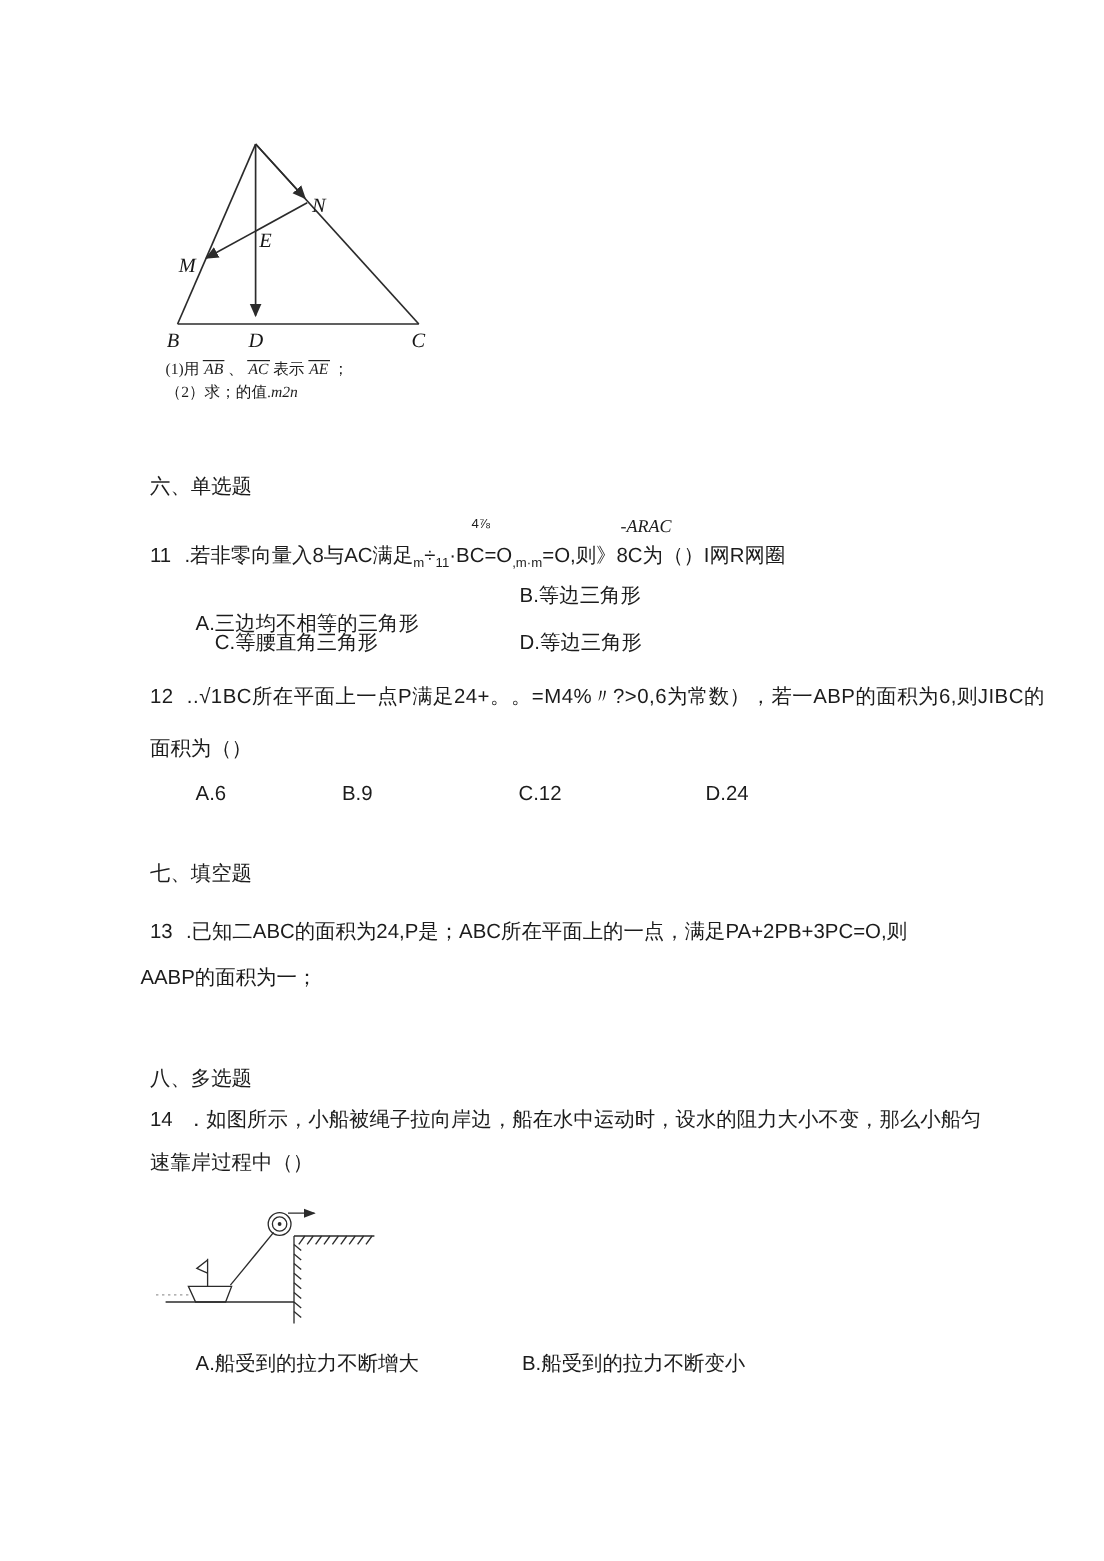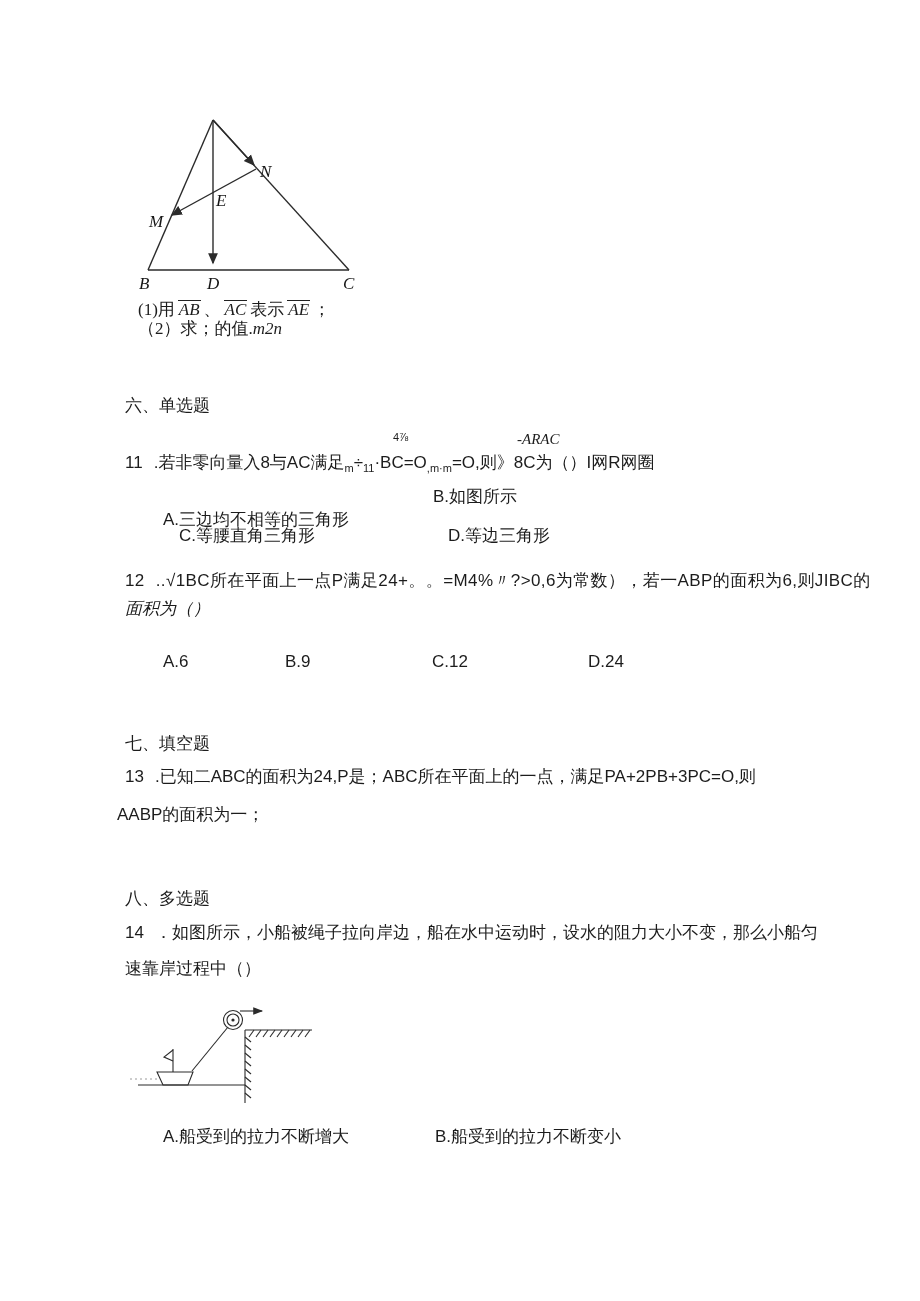--- a/index.html
+++ b/index.html
@@ -3,21 +3,21 @@
 <meta charset="utf-8">
 <style>
   html,body { margin:0; padding:0; background:#e8e8e8; }
   .page {
     position:relative; width:920px; height:1301px; margin:0 auto;
     background:#ffffff; overflow:hidden;
     font-family:"Liberation Serif", serif; color:#1c1c1c;
   }
   .abs { position:absolute; white-space:nowrap; }
   .t17 { font-size:17px; line-height:1.25; }
-  .t16 { font-size:17px; line-height:1.2; }
+  .t16 { font-size:13px; line-height:1.2; }
   .qnum { display:inline-block; margin-right:11px; font-family:"Liberation Sans", sans-serif; }
   sub.msub { font-size:11px; line-height:0; }
   .vec {
     display:inline-block; border-top:1.2px solid #222;
     font-style:italic; font-family:"Liberation Serif", serif;
     line-height:1.05; padding:0 1px; margin:0 3px;
   }
   .it { font-style:italic; font-family:"Liberation Serif", serif; }
   .sans { font-family:"Liberation Sans", sans-serif; }
   .sp12 { letter-spacing:0.4px; }
@@ -66,34 +66,34 @@
 
   <div class="abs t17" style="left:125px; top:395px;">六、单选题</div>
 
   <div class="abs sans" style="left:393px; top:431px; font-size:11px;">4⅞</div>
   <div class="abs it" style="left:517px; top:431px; font-size:15px;">-ARAC</div>
 
   <div class="abs t17 sans" style="left:125px; top:452px;">
     <span class="qnum">11</span><span>.若非零向量入8与AC满足</span><sub class="msub">m</sub><span>÷</span><sub class="msub">11</sub><span>·BC=O</span><sub class="msub">,m·m</sub><span>=O,则》8C为（）I网R网圈</span>
   </div>
   <div class="abs t17 sans" style="left:163px; top:486px;margin-top:23px;">A.三边均不相等的三角形</div>
-  <div class="abs t17 sans" style="left:433px; top:486px;">B.如图所示</div>
+  <div class="abs t17 sans" style="left:433px; top:486px;">B.等边三角形</div>
   <div class="abs t17 sans" style="left:163px; top:525px;margin-left:16px;">C.等腰直角三角形</div>
-  <div class="abs t17 sans" style="left:448px; top:525px;">D.等边三角形</div>
+  <div class="abs t17 sans" style="left:433px; top:525px;">D.等边三角形</div>
 
   <div class="abs t17 sans sp12" style="left:125px; top:570px;">
     <span class="qnum">12</span><span>..√1BC所在平面上一点P满足24+。。=M4%〃?&gt;0,6为常数），若一ABP的面积为6,则JIBC的</span>
   </div>
-  <div class="abs t17 sans" style="left:125px; top:598px;font-style:italic;">面积为（）</div>
+  <div class="abs t17 sans" style="left:125px; top:613px;">面积为（）</div>
   <div class="abs t17 sans" style="left:163px; top:651px;">A.6</div>
   <div class="abs t17 sans" style="left:285px; top:651px;">B.9</div>
   <div class="abs t17 sans" style="left:432px; top:651px;">C.12</div>
   <div class="abs t17 sans" style="left:588px; top:651px;">D.24</div>
 
-  <div class="abs t17" style="left:125px; top:733px;text-align:center;">七、填空题</div>
+  <div class="abs t17" style="left:125px; top:717px;text-align:center;">七、填空题</div>
 
   <div class="abs t17 sans" style="left:125px; top:766px;">
     <span class="qnum">13</span><span>.已知二ABC的面积为24,P是；ABC所在平面上的一点，满足PA+2PB+3PC=O,则</span>
   </div>
   <div class="abs t17 sans" style="left:117px; top:804px;">AABP的面积为一；</div>
 
   <div class="abs t17" style="left:125px; top:888px;">八、多选题</div>
 
   <div class="abs t17" style="left:125px; top:922px;">
     <span class="qnum">14</span><span>．如图所示，小船被绳子拉向岸边，船在水中运动时，设水的阻力大小不变，那么小船匀</span>

